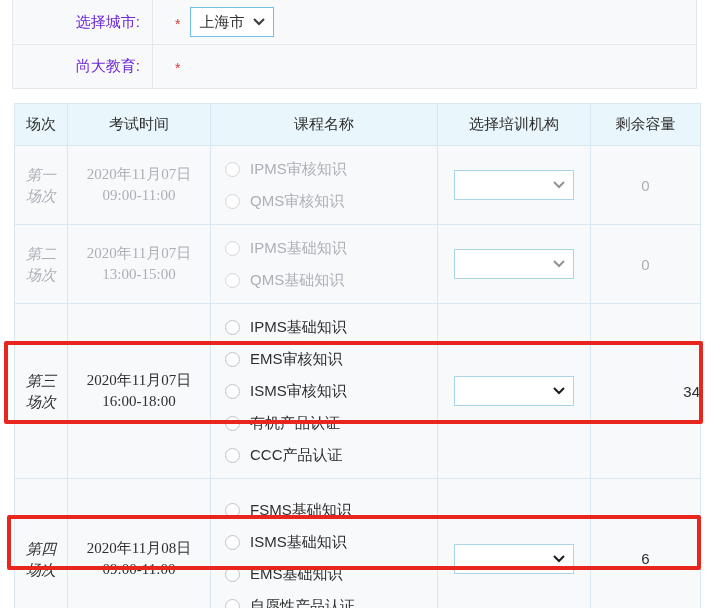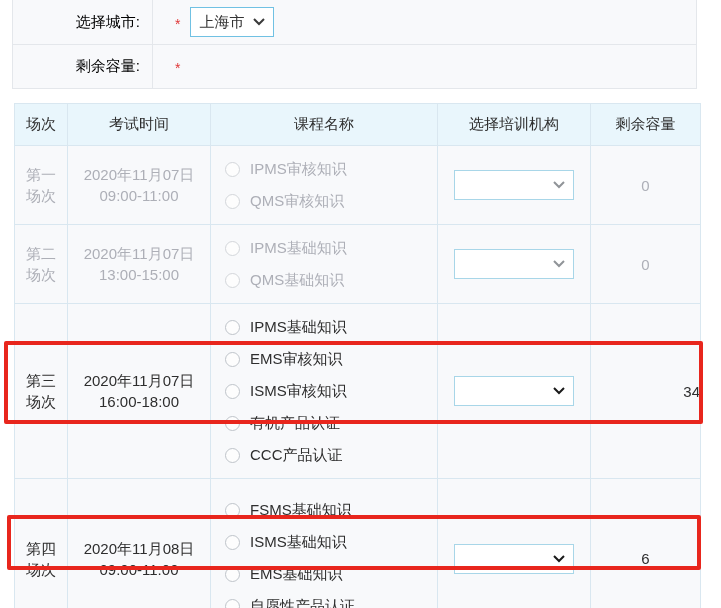--- a/index.html
+++ b/index.html
@@ -25,21 +25,21 @@
     border-left:1px solid var(--form-border);
     border-right:1px solid var(--form-border);
     border-bottom:1px solid var(--form-border);
     background:var(--row-bg);
   }
   .form-row{display:flex;align-items:center;height:44px;}
   .form-row + .form-row{border-top:1px solid var(--form-border);}
   .form-label{
     width:140px;height:100%;display:flex;align-items:center;justify-content:flex-end;
     padding-right:12px;border-right:1px solid var(--form-border);
-    font-size:15px;color:#000000;
+    font-size:15px;color:#6d28d9;
   }
   .form-field{display:flex;align-items:center;flex:1;padding-left:22px;}
   .req{color:var(--required-red);font-size:14px;margin-right:10px;margin-top:3px;}
   .select-box{
     display:flex;align-items:center;justify-content:space-between;
     height:30px;background:#fff;border:1px solid var(--select-border-bright);
     padding:0 8px;font-size:15px;color:#333;cursor:pointer;
   }
   .select-box .chev{display:flex;align-items:center;margin-left:8px;}
   .w-city{width:84px;}
@@ -57,22 +57,22 @@
     color:#2f2f2f;text-align:center;
   }
   .exam-table td{background:var(--row-bg);vertical-align:middle;}
   .col-session{width:53px;}
   .col-date{width:143px;}
   .col-course{width:227px;}
   .col-org{width:153px;}
   .col-cap{width:110px;}
 
   .c-session,.c-date,.c-select,.c-capacity{text-align:center;}
-  .session-lines{line-height:21px;}
-  .date-line,.time-line{line-height:21px;}
+  .session-lines{line-height:21px;font-style:italic;}
+  .date-line,.time-line{line-height:21px;font-family:Liberation Serif, serif;}
   .course-list{padding:7px 0 7px 14px;}
   .course-option{display:flex;align-items:center;height:32px;cursor:pointer;}
   .radio{
     width:15px;height:15px;border-radius:50%;flex:0 0 15px;
     border:1px solid #bfc4ca;background:#fdfdfd;margin-right:10px;
   }
   .c-select .select-box{margin:0 auto;width:120px;border-color:var(--select-border-soft);}
 
   tr.disabled .session-lines,
   tr.disabled .date-line,
@@ -114,21 +114,21 @@
           <span>上海市</span>
           <span class="chev">
             <svg width="12" height="8" viewBox="0 0 12 8">
                 <path d="M1 1 L6 6 L11 1" fill="none" stroke="#3a3a3a" stroke-width="2"></path>
               </svg>
           </span>
         </div>
       </div>
     </div>
     <div class="form-row">
-      <div class="form-label">剩余容量:</div>
+      <div class="form-label">尚大教育:</div>
       <div class="form-field">
         <span class="req">*</span>
       </div>
     </div>
   </div>
 
   <table class="exam-table">
     <colgroup>
       <col class="col-session">
         <col class="col-date">

